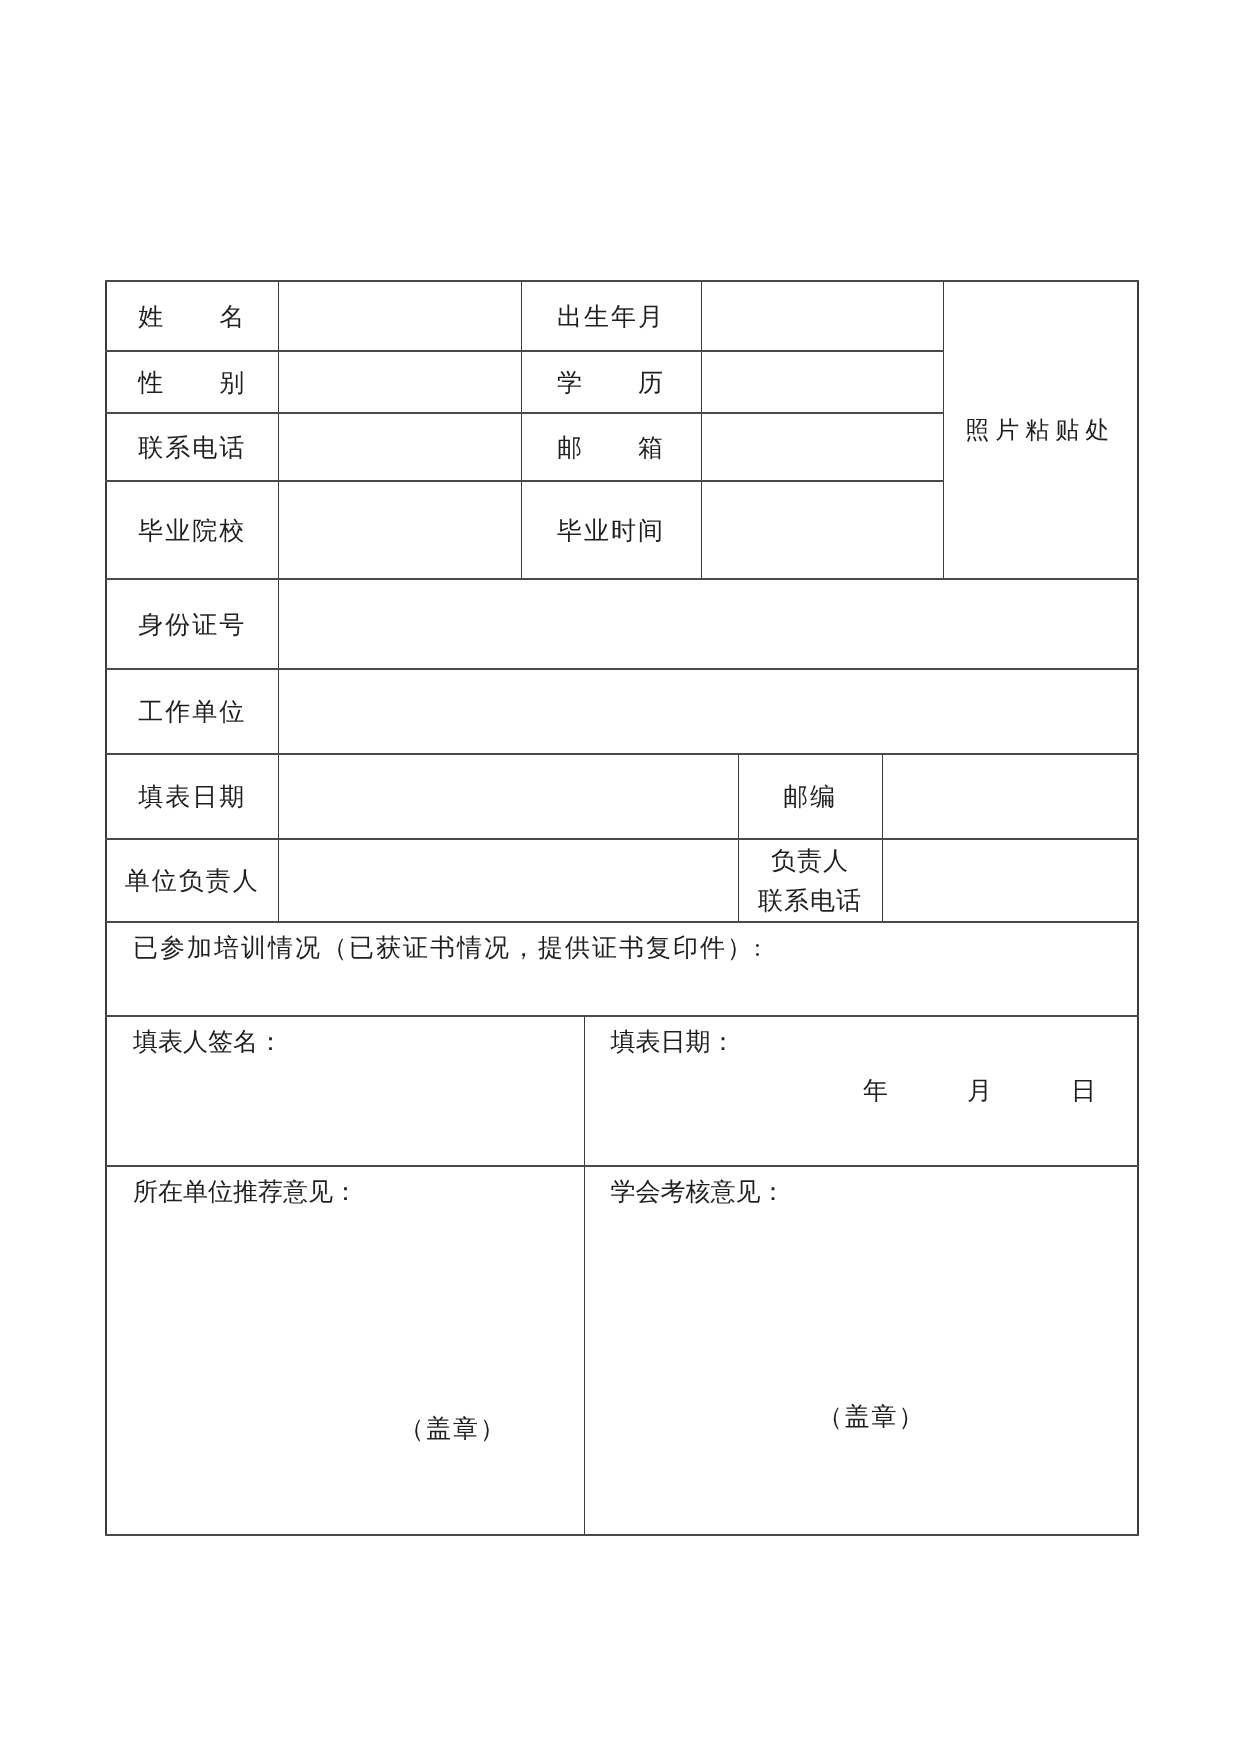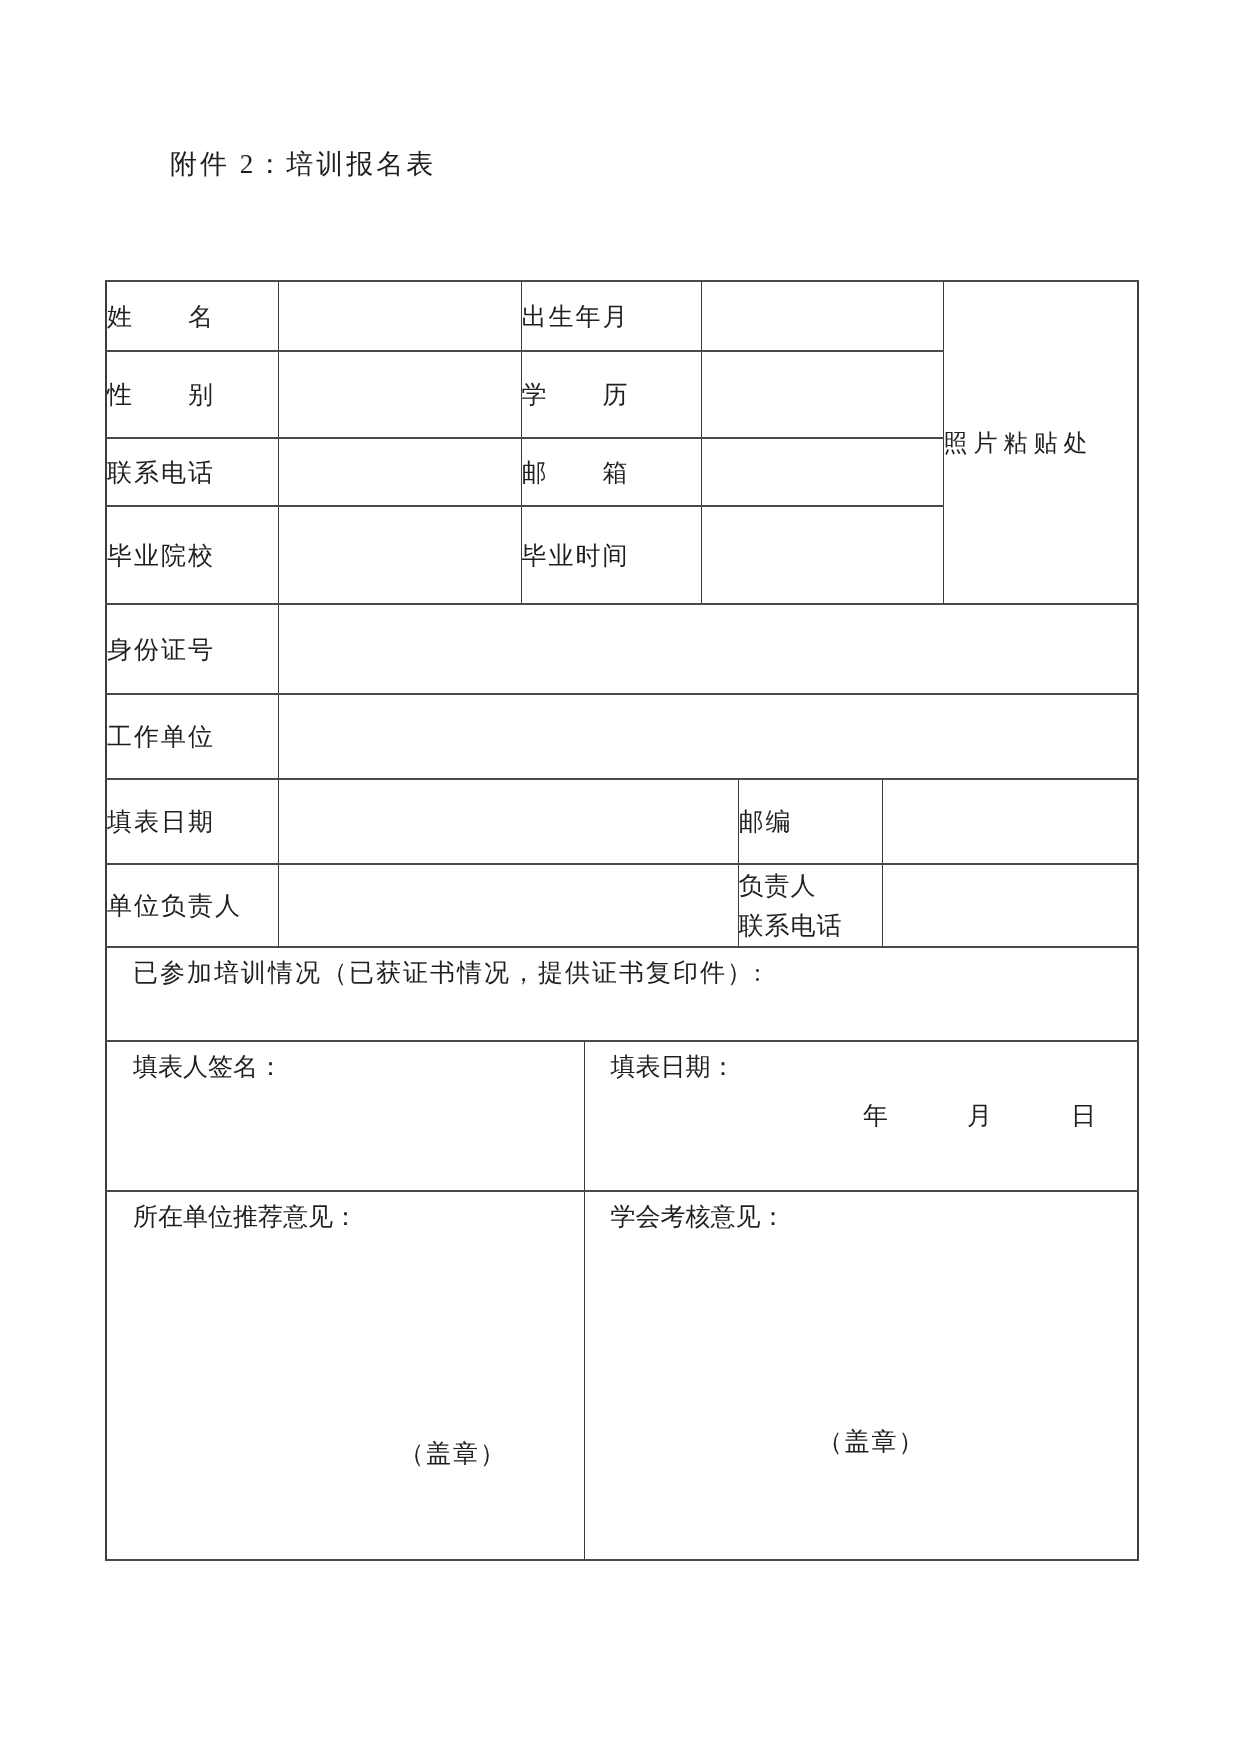--- a/index.html
+++ b/index.html
@@ -24,41 +24,40 @@
     width:1032px;border-collapse:collapse;table-layout:fixed;
     border:2px solid #3c3c3c;
     font-size:25px;
   }
   td{
     border-left:1px solid #3c3c3c;border-right:1px solid #3c3c3c;
     border-top:2px solid #4a4a4a;border-bottom:2px solid #4a4a4a;
     padding:0;vertical-align:middle;
     overflow:hidden;
   }
-  td.lbl{text-align:left;letter-spacing:2px;}
+  td.lbl{text-align:center;letter-spacing:2px;}
   td.photo{letter-spacing:6px;font-size:24px;}
   td.two-line{line-height:40px;letter-spacing:1px;}
   td.cell-top{vertical-align:top;padding:8px 10px 0 26px;}
   td.history{letter-spacing:2px;}
   .ymd{
     margin-top:16px;text-align:right;padding-right:30px;
     letter-spacing:1px;white-space:pre;font-family:Liberation Serif, serif;
   }
   td.opinion{position:relative;}
   .seal{position:absolute;font-size:25px;letter-spacing:2px;white-space:pre;}
   .seal-left{left:292px;top:245px;}
   .seal-right{left:233px;top:233px;}
   .cell-label{white-space:pre;}
 </style>
 </head>
 <body>
 
 <div class="page">
 
-  <div class="attachment-heading">附件 2：培训报名表</div>
 
 
   <table class="form-table">
     <colgroup>
       <col style="width:172px">
         <col style="width:243px">
         <col style="width:63px">
         <col style="width:117px">
       <col style="width:37px">
         <col style="width:144px">
@@ -68,21 +67,21 @@
 
     <tbody>
         <tr style="height:70px">
       <td class="lbl">姓　　名</td>
       <td class="fill"></td>
       <td class="lbl" colspan="2">出生年月</td>
       <td class="fill" colspan="3"></td>
       <td class="lbl photo" rowspan="4">照片粘贴处</td>
     </tr>
 
-    <tr style="height:87px">
+    <tr style="height:62px">
       <td class="lbl">性　　别</td>
       <td class="fill"></td>
       <td class="lbl" colspan="2">学　　历</td>
       <td class="fill" colspan="3"></td>
     </tr>
 
     <tr style="height:68px">
       <td class="lbl">联系电话</td>
       <td class="fill"></td>
       <td class="lbl" colspan="2">邮　　箱</td>

